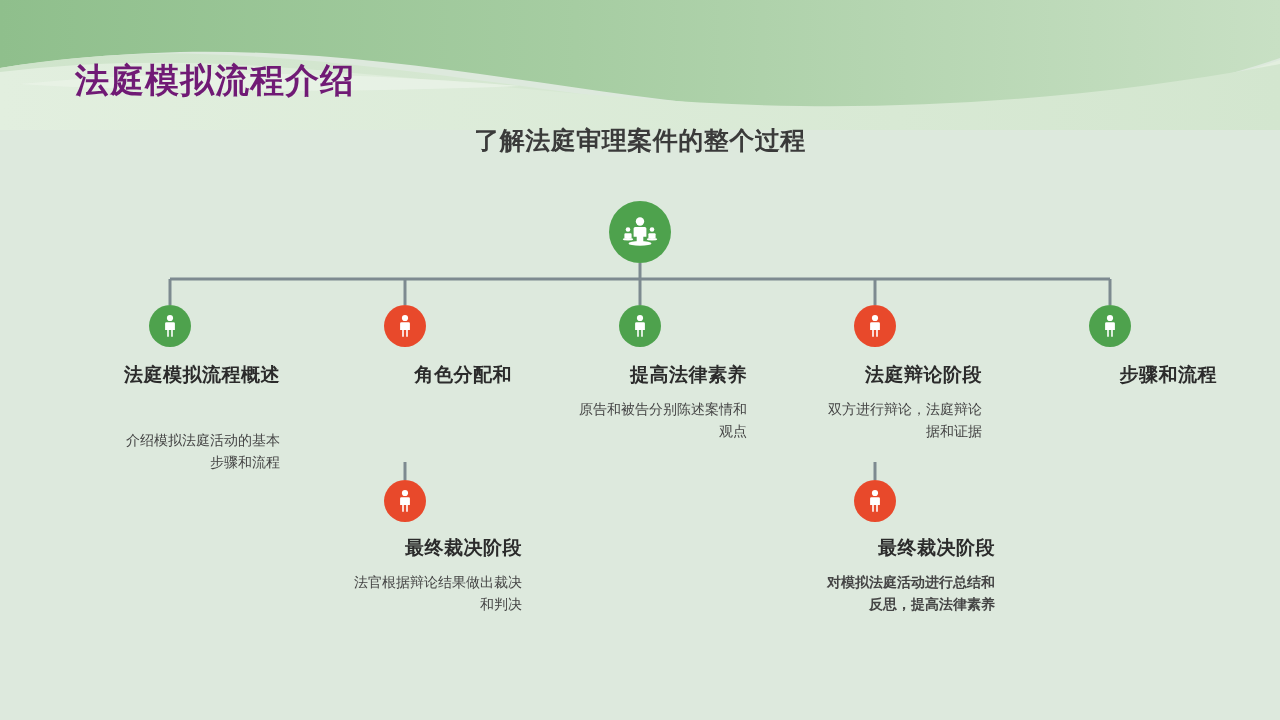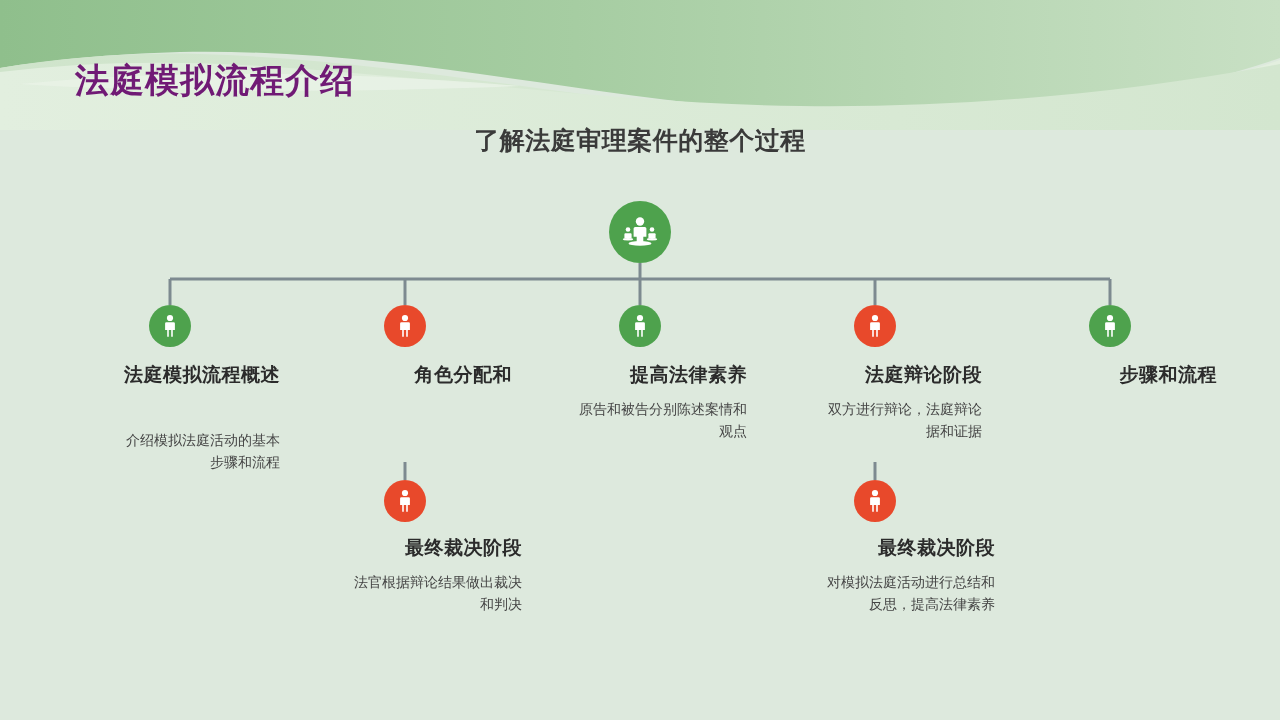--- a/index.html
+++ b/index.html
@@ -250,17 +250,17 @@
   </div>
 
   <div class="item" style="left:288px; top:535px; width:234px;">
     <div class="item-title">最终裁决阶段</div>
     <div class="item-desc" style="white-space: pre-line;">法官根据辩论结果做出裁决
 和判决</div>
   </div>
 
   <div class="item" style="left:755px; top:535px; width:240px;">
     <div class="item-title">最终裁决阶段</div>
-    <div class="item-desc" style="white-space: pre-line;">对模拟法庭活动进行总结和
+    <div class="item-desc" style="white-space: pre-line; font-weight: bold;">对模拟法庭活动进行总结和
 反思，提高法律素养</div>
   </div>
 
 </div>
 
 </body></html>

